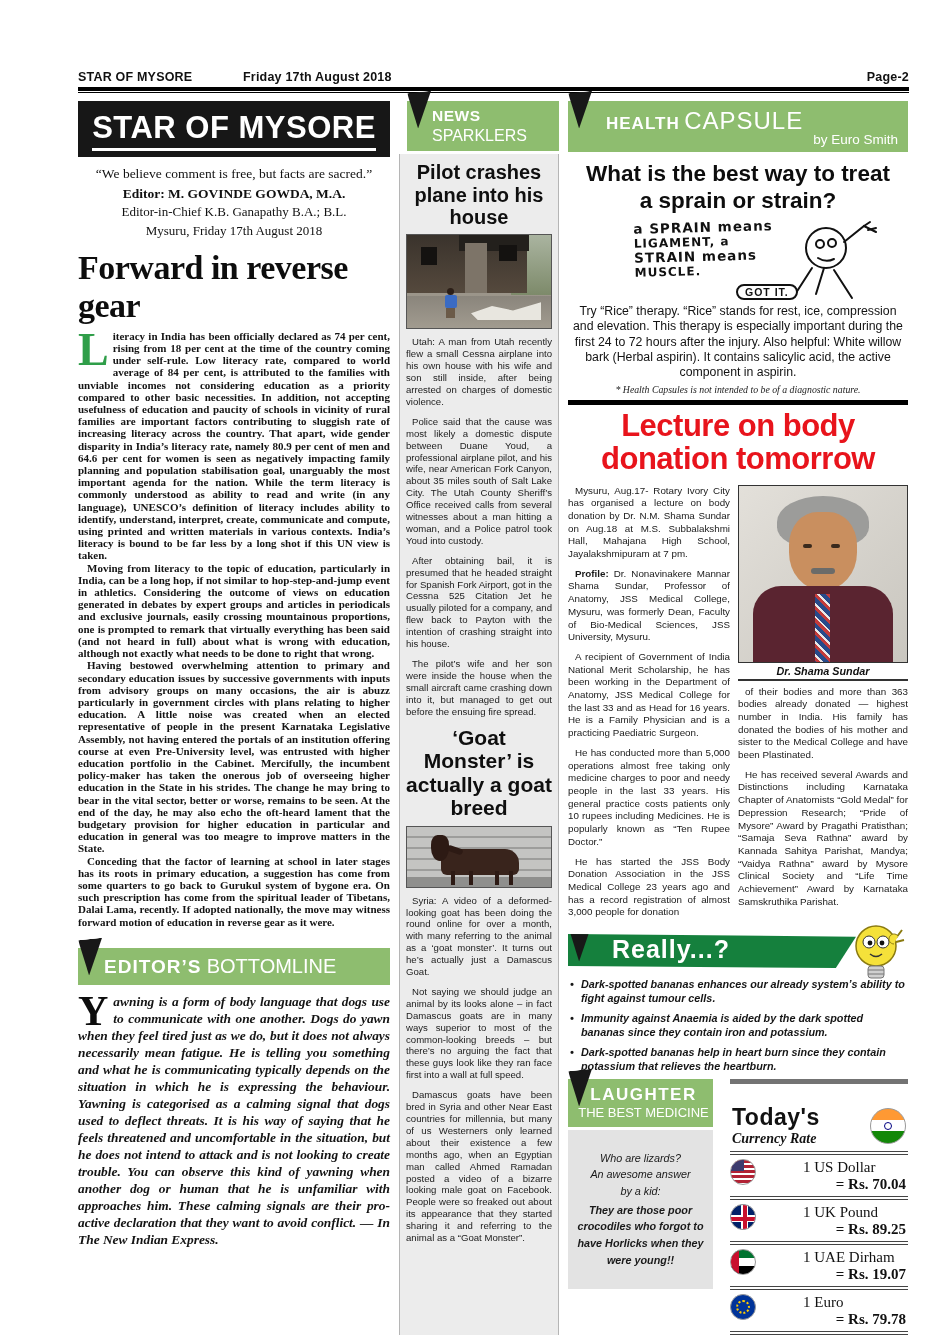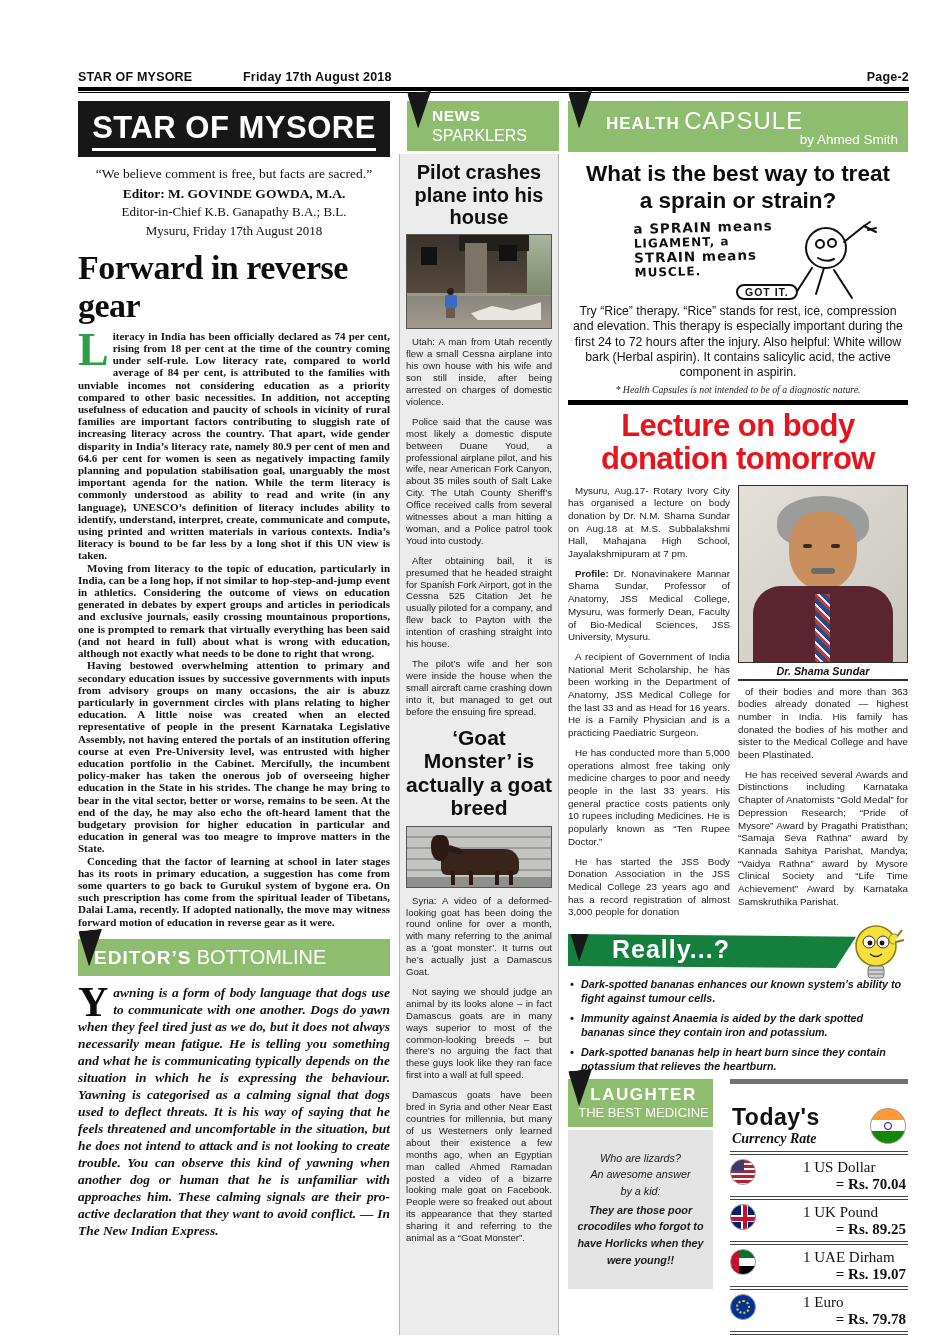--- a/index.html
+++ b/index.html
@@ -32,21 +32,21 @@
 
   .edhead { font-family:"Liberation Serif",serif; font-weight:bold; font-size:34px; letter-spacing:-.5px;
             margin:8px 0 5px; color:#0d0d0d; }
   .edbody { font-family:"Liberation Serif",serif; font-weight:bold; font-size:11px; line-height:12.2px;
             text-align:justify; color:#141414; }
   .edbody p { text-indent:9px; }
   .edbody p.first { text-indent:0; }
   .dropcap { float:left; font-size:46px; line-height:35px; padding:2px 4px 0 0; color:#2f9e49; }
   .dropcapY { float:left; font-size:42px; line-height:32px; padding:2px 5px 0 0; color:#0d0d0d; font-style:normal; }
 
-  .blban { margin-top:11px; padding:7px 0 7px 16px; font-size:19px; }
+  .blban { margin-top:20px; padding:7px 0 7px 26px; font-size:19px; }
   .blban b { letter-spacing:1px; }
   .blban .lt { font-weight:normal; font-size:20px; }
   .bltext { font-family:"Liberation Serif",serif; font-style:italic; font-weight:bold; font-size:13.4px;
             line-height:17px; text-align:justify; margin-top:8px; color:#141414; }
 
   
   .sparkban { padding:6px 0 6px 25px; font-size:15.5px; line-height:1.2;margin-left:8px; }
   .sparkban b { display:block; letter-spacing:.5px; }
   .sparkban .lt { font-weight:normal; font-size:16px; }
   .midbody { background:#ececec; border-left:1px solid #b5b5b5; border-right:1px solid #b5b5b5;
@@ -252,21 +252,21 @@
         <p>Syria: A video of a deformed-looking goat has been doing the round online for over a month, with many referring to the animal as a ‘goat monster’. It turns out he’s actually just a Damascus Goat.</p>
         <p>Not saying we should judge an animal by its looks alone – in fact Damascus goats are in many ways superior to most of the common-looking breeds – but there’s no arguing the fact that these guys look like they ran face first into a wall at full speed.</p>
         <p>Damascus goats have been bred in Syria and other Near East countries for millennia, but many of us Westerners only learned about their existence a few months ago, when an Egyptian man called Ahmed Ramadan posted a video of a bizarre looking male goat on Facebook. People were so freaked out about its appearance that they started sharing it and referring to the animal as a “Goat Monster”.</p>
       </div>
     </div>
 
     <div class="col-right">
       <div class="gban healthban">
         <span class="pennant"></span>
         <div class="l1"><b>HEALTH</b> <span class="lt">CAPSULE</span></div>
-        <div class="by">by Ahmed Smith</div>
+        <div class="by">by Euro Smith</div>
       </div>
 
       <h2 class="question">What is the best way to treat a sprain or strain?</h2>
 
       <div class="cartoon">
         <div class="cart-txt">
           <div class="big">a SPRAIN means</div>
           <div>LIGAMENT, a</div>
           <div class="big">STRAIN means</div>
           <div>MUSCLE.</div>
@@ -332,21 +332,21 @@
           <path d="M20 32 q6 5 12 0" stroke="#333" fill="none" stroke-width="1.5"></path>
           <rect x="18" y="44" width="16" height="12" rx="3" fill="#cfcfcf" stroke="#777"></rect>
           <line x1="18" y1="48" x2="34" y2="48" stroke="#777"></line>
           <line x1="18" y1="52" x2="34" y2="52" stroke="#777"></line>
           <path d="M46 16 l6 -8 M46 20 l8 -2" stroke="#8a7a10" stroke-width="2" fill="none"></path>
           <path d="M44 22 a5 5 0 1 1 4 -8" fill="#f5e13a" stroke="#8a7a10"></path>
         </svg>
       </div>
 
       <ul class="rlist">
-        <li>Dark-spotted bananas enhances our known system’s ability to fight against tumour cells.</li>
+        <li>Dark-spotted bananas enhances our already system’s ability to fight against tumour cells.</li>
         <li>Immunity against Anaemia is aided by the dark spotted bananas since they contain iron and potassium.</li>
         <li>Dark-spotted bananas help in heart burn since they contain potassium that relieves the heartburn.</li>
       </ul>
 
       <div class="bottomrow">
         <div class="laughter">
           <div class="gban laughban">
             <span class="pennant"></span>
             <b>LAUGHTER</b>
             <span class="lt">THE BEST MEDICINE</span>

